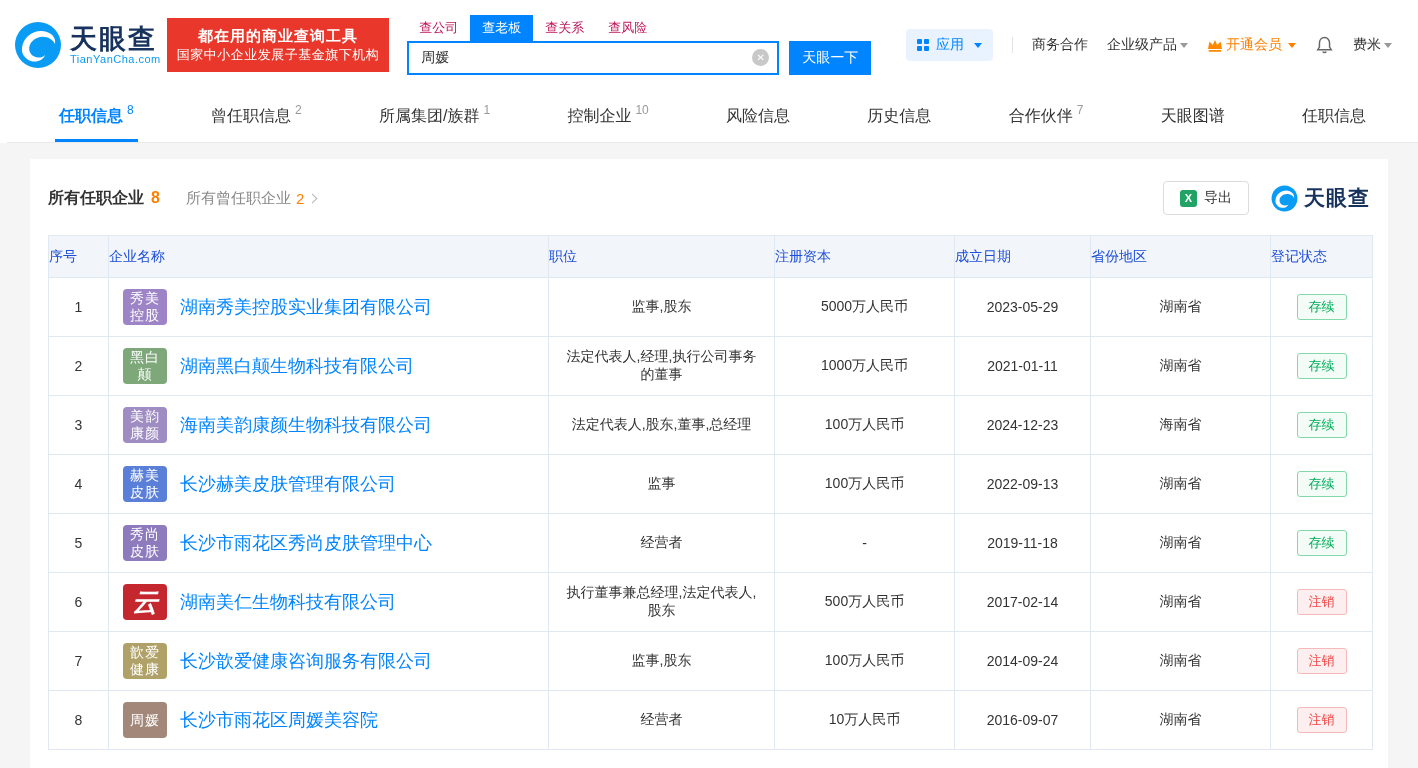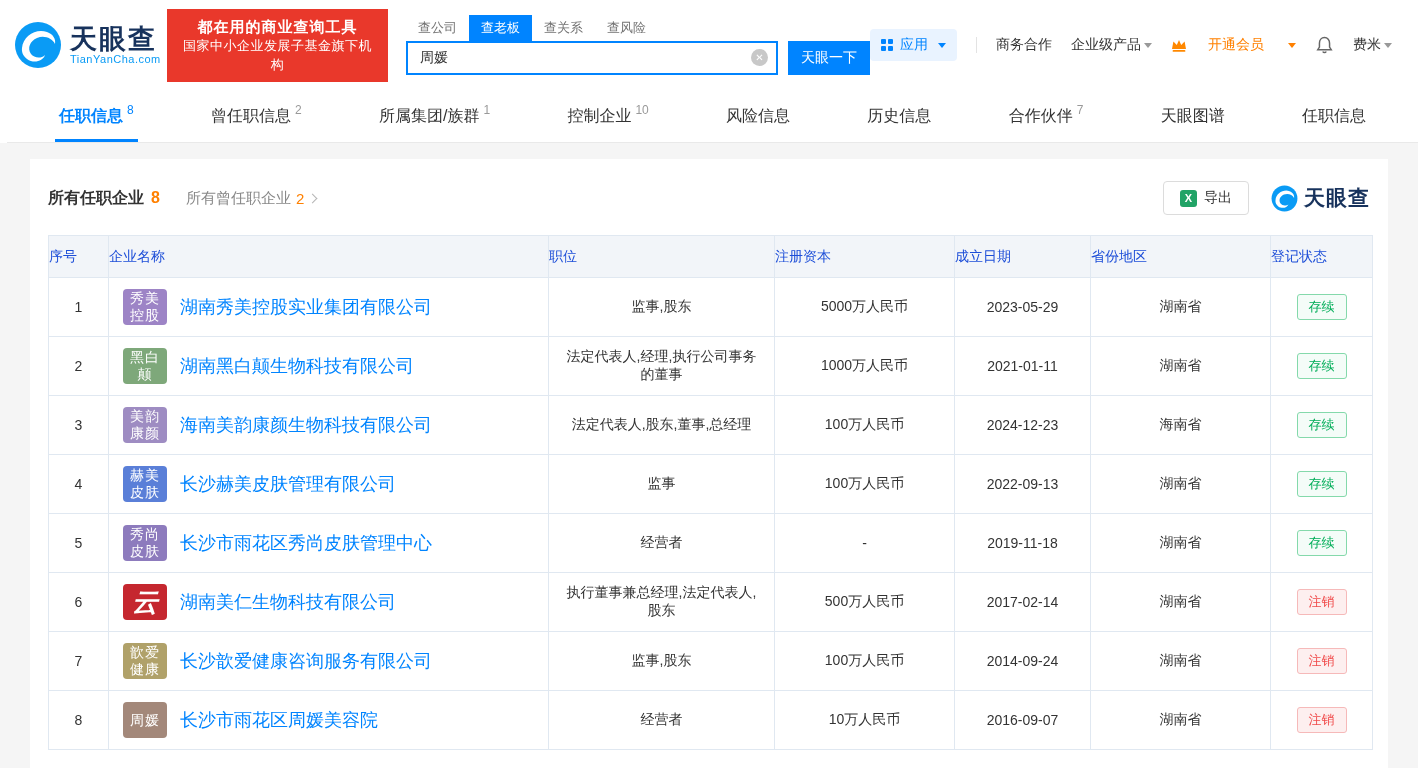--- a/index.html
+++ b/index.html
@@ -12,37 +12,37 @@
   .logo { display:flex; align-items:center; gap:8px; }
   .logo-icon svg { width:48px; height:48px; display:block; }
   .logo-name { font-size:27px; font-weight:bold; color:#17325c; line-height:28px; letter-spacing:2px; }
   .logo-domain { font-size:11px; color:#0a9bf5; letter-spacing:0.5px; }
   .promo-box { margin-left:6px; background:#e9382b; color:#fff; text-align:center; padding:8px 10px; line-height:19px; }
   .promo-line1 { font-size:15px; font-weight:bold; letter-spacing:1px; }
   .promo-line2 { font-size:13px; letter-spacing:0.5px; }
 
   .search-area { margin-left:18px; display:flex; flex-direction:column; }
   .search-tabs { display:flex; align-items:flex-end; height:25px; }
-  .search-tab { font-size:13px; color:#737373; padding:4px 12px; cursor:pointer; }
+  .search-tab { font-size:13px; color:#be185d; padding:4px 12px; cursor:pointer; }
   .search-tab.active { background:#0084ff; color:#fff; }
   .search-row { display:flex; align-items:center; }
   .search-input-wrap { width:372px; height:34px; border:2px solid #0084ff; background:#fff; display:flex; align-items:center; padding:0 8px 0 12px; }
   .search-input { flex:1; border:none; outline:none; font-size:14px; color:#333; background:transparent; font-family:inherit; }
   .clear-icon { width:17px; height:17px; border-radius:50%; background:#c8c8c8; color:#fff; font-size:10px; line-height:17px; text-align:center; cursor:pointer; }
   .search-btn { margin-left:10px; width:82px; height:34px; background:#0084ff; color:#fff; border:none; font-size:14px; cursor:pointer; font-family:inherit; }
 
   .header-right { margin-left:auto; display:flex; align-items:center; gap:19px; font-size:14px; color:#333; white-space:nowrap; }
   .apps-chip { display:flex; align-items:center; gap:7px; background:#e9f3ff; color:#0084ff; padding:7px 11px; border-radius:4px; cursor:pointer; }
   .grid-icon { display:grid; grid-template-columns:5px 5px; grid-gap:2px; }
   .grid-icon i { width:5px; height:5px; background:#0084ff; border-radius:1px; }
   .caret { display:inline-block; width:0; height:0; border-left:4px solid transparent; border-right:4px solid transparent; border-top:5px solid currentColor; margin-left:3px; vertical-align:middle; }
   .caret.gray { border-top-color:#999; }
   .hdr-divider { width:1px; height:16px; background:#e3e3e3; }
   .hdr-item { cursor:pointer; display:flex; align-items:center; }
-  .vip { color:#ff8000; display:flex; align-items:center; gap:21px; cursor:pointer; }
+  .vip { color:#ff8000; display:flex; align-items:center; gap:3px; cursor:pointer; }
   .bell-icon { cursor:pointer; display:flex; }
   .bell-icon svg { width:19px; height:19px; }
 
   
   .page-tabs { height:53px; display:flex; justify-content:space-between; align-items:stretch; padding:0 48px 0 48px; background:#fff; border-bottom:1px solid #e9e9e9;margin-left:7px; }
   .page-tab { display:flex; align-items:center; font-size:16px; color:#333; position:relative; cursor:pointer; padding:0 4px; }
   .page-tab.active { color:#0084ff; font-weight:bold; }
   .page-tab.active::after { content:""; position:absolute; left:0; right:0; bottom:0; height:3px; background:#0084ff; }
   .tab-count { font-size:12px; color:#999; margin-left:4px; position:relative; top:-6px; font-weight:normal; }
   .page-tab.active .tab-count { color:#0084ff; }

